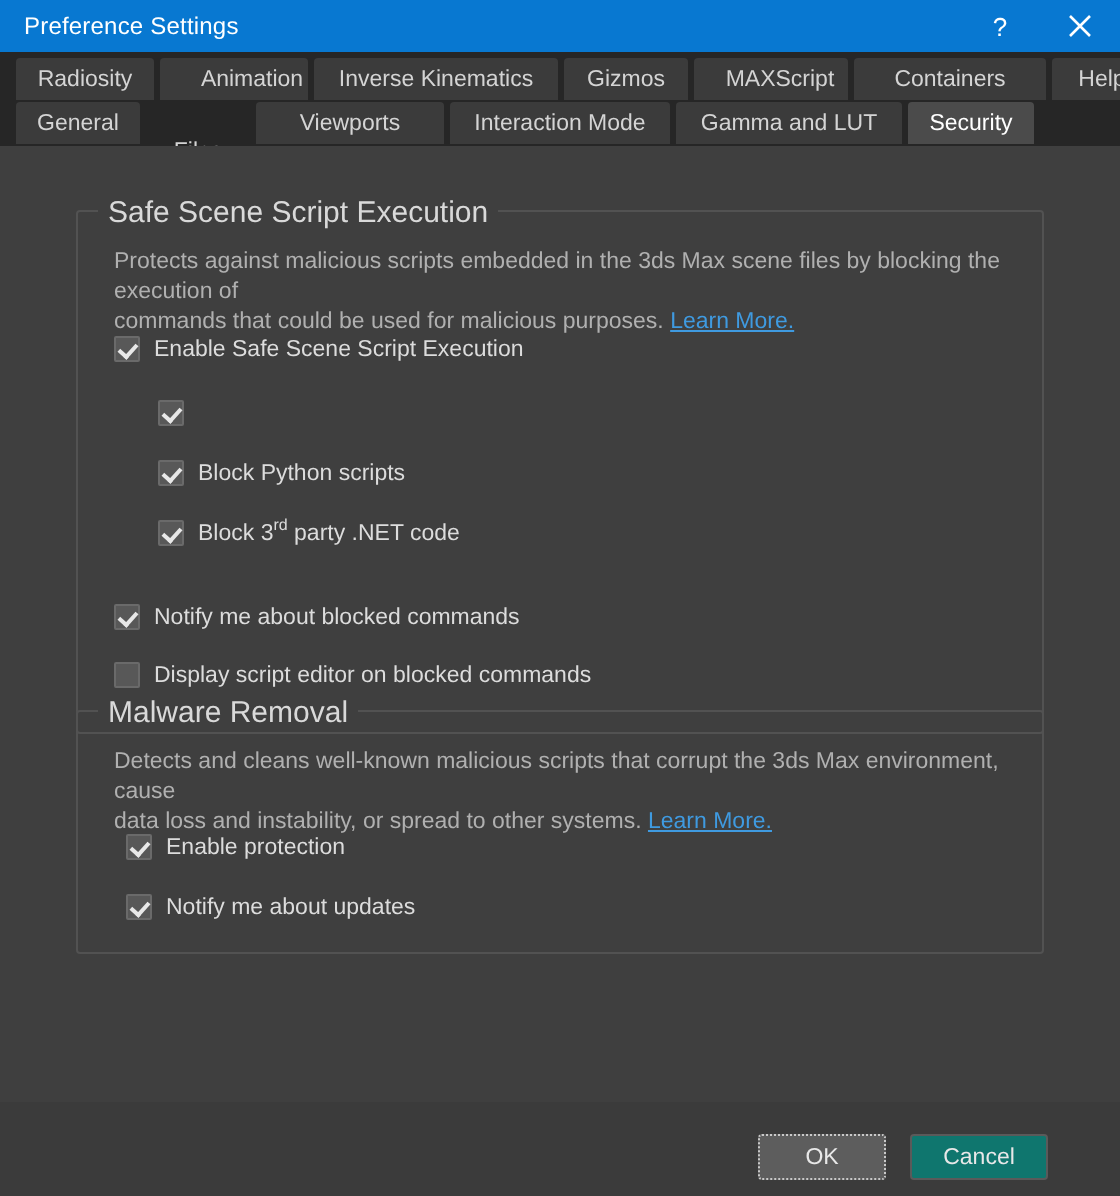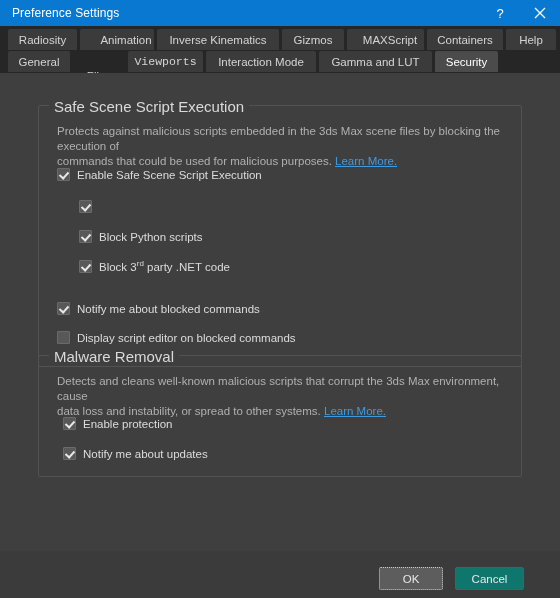--- a/index.html
+++ b/index.html
@@ -194,27 +194,27 @@
     </div>
   </div>
 
   <div class="tabstrip">
     <div class="tabrow row1" id="tabrow1">
         <div class="tab" style="width: 69px;">Radiosity</div>
         <div class="tab" style="width: 74px; padding-left: 24px;">Animation</div>
         <div class="tab" style="width: 122px;">Inverse Kinematics</div>
         <div class="tab" style="width: 62px;">Gizmos</div>
         <div class="tab" style="width: 77px; padding-left: 15px;">MAXScript</div>
-        <div class="tab" style="width: 76px;">Containers</div>
+        <div class="tab" style="width: 96px;">Containers</div>
         <div class="tab" style="width: 50px;">Help</div>
       </div>
     <div class="tabrow row2" id="tabrow2">
         <div class="tab" style="width: 62px;">General</div>
         <div class="tab" style="width: 52px; margin-top: 25px;">Files</div>
-        <div class="tab" style="width: 75px; font-family: Liberation Mono, monospace;">Viewports</div>
+        <div class="tab" style="width: 94px;">Viewports</div>
         <div class="tab" style="width: 110px;">Interaction Mode</div>
         <div class="tab" style="width: 113px;">Gamma and LUT</div>
         <div class="tab selected" style="width: 63px;">Security</div>
       </div>
   </div>
 
   <div class="content">
 
     <div class="groupbox" style="left:38px; top:32px; width:484px; height:262px;">
       <div class="groupbox-title">Safe Scene Script Execution</div>

